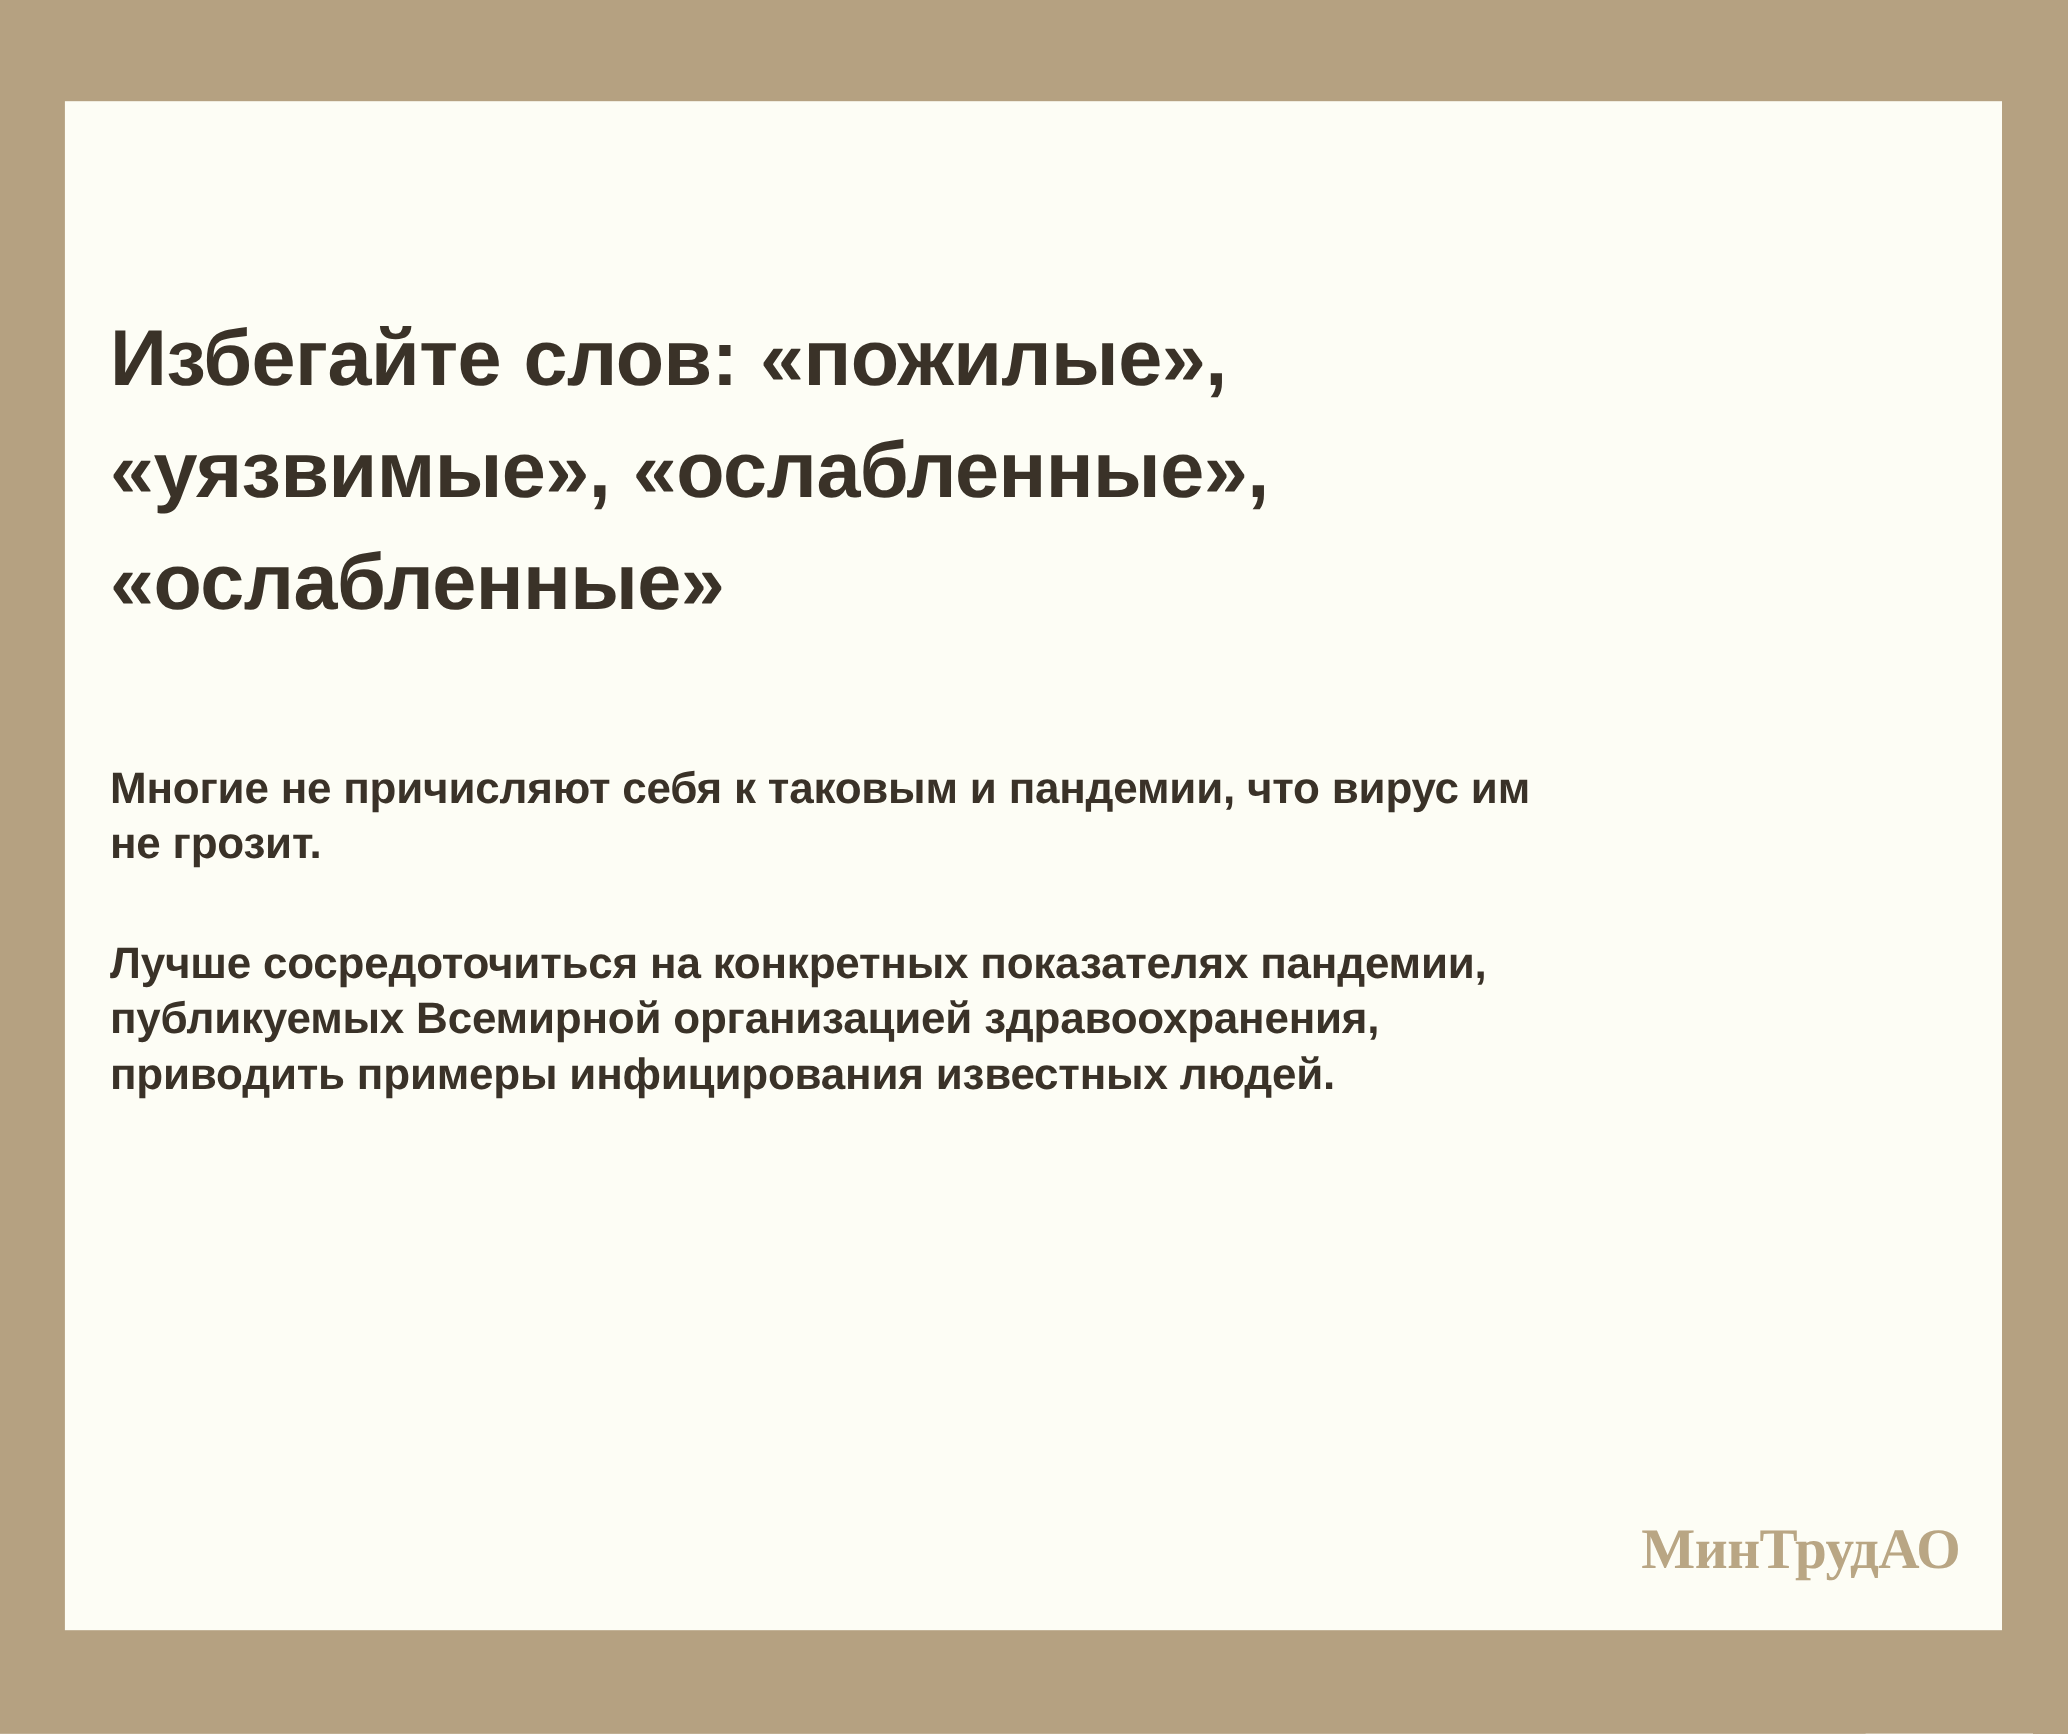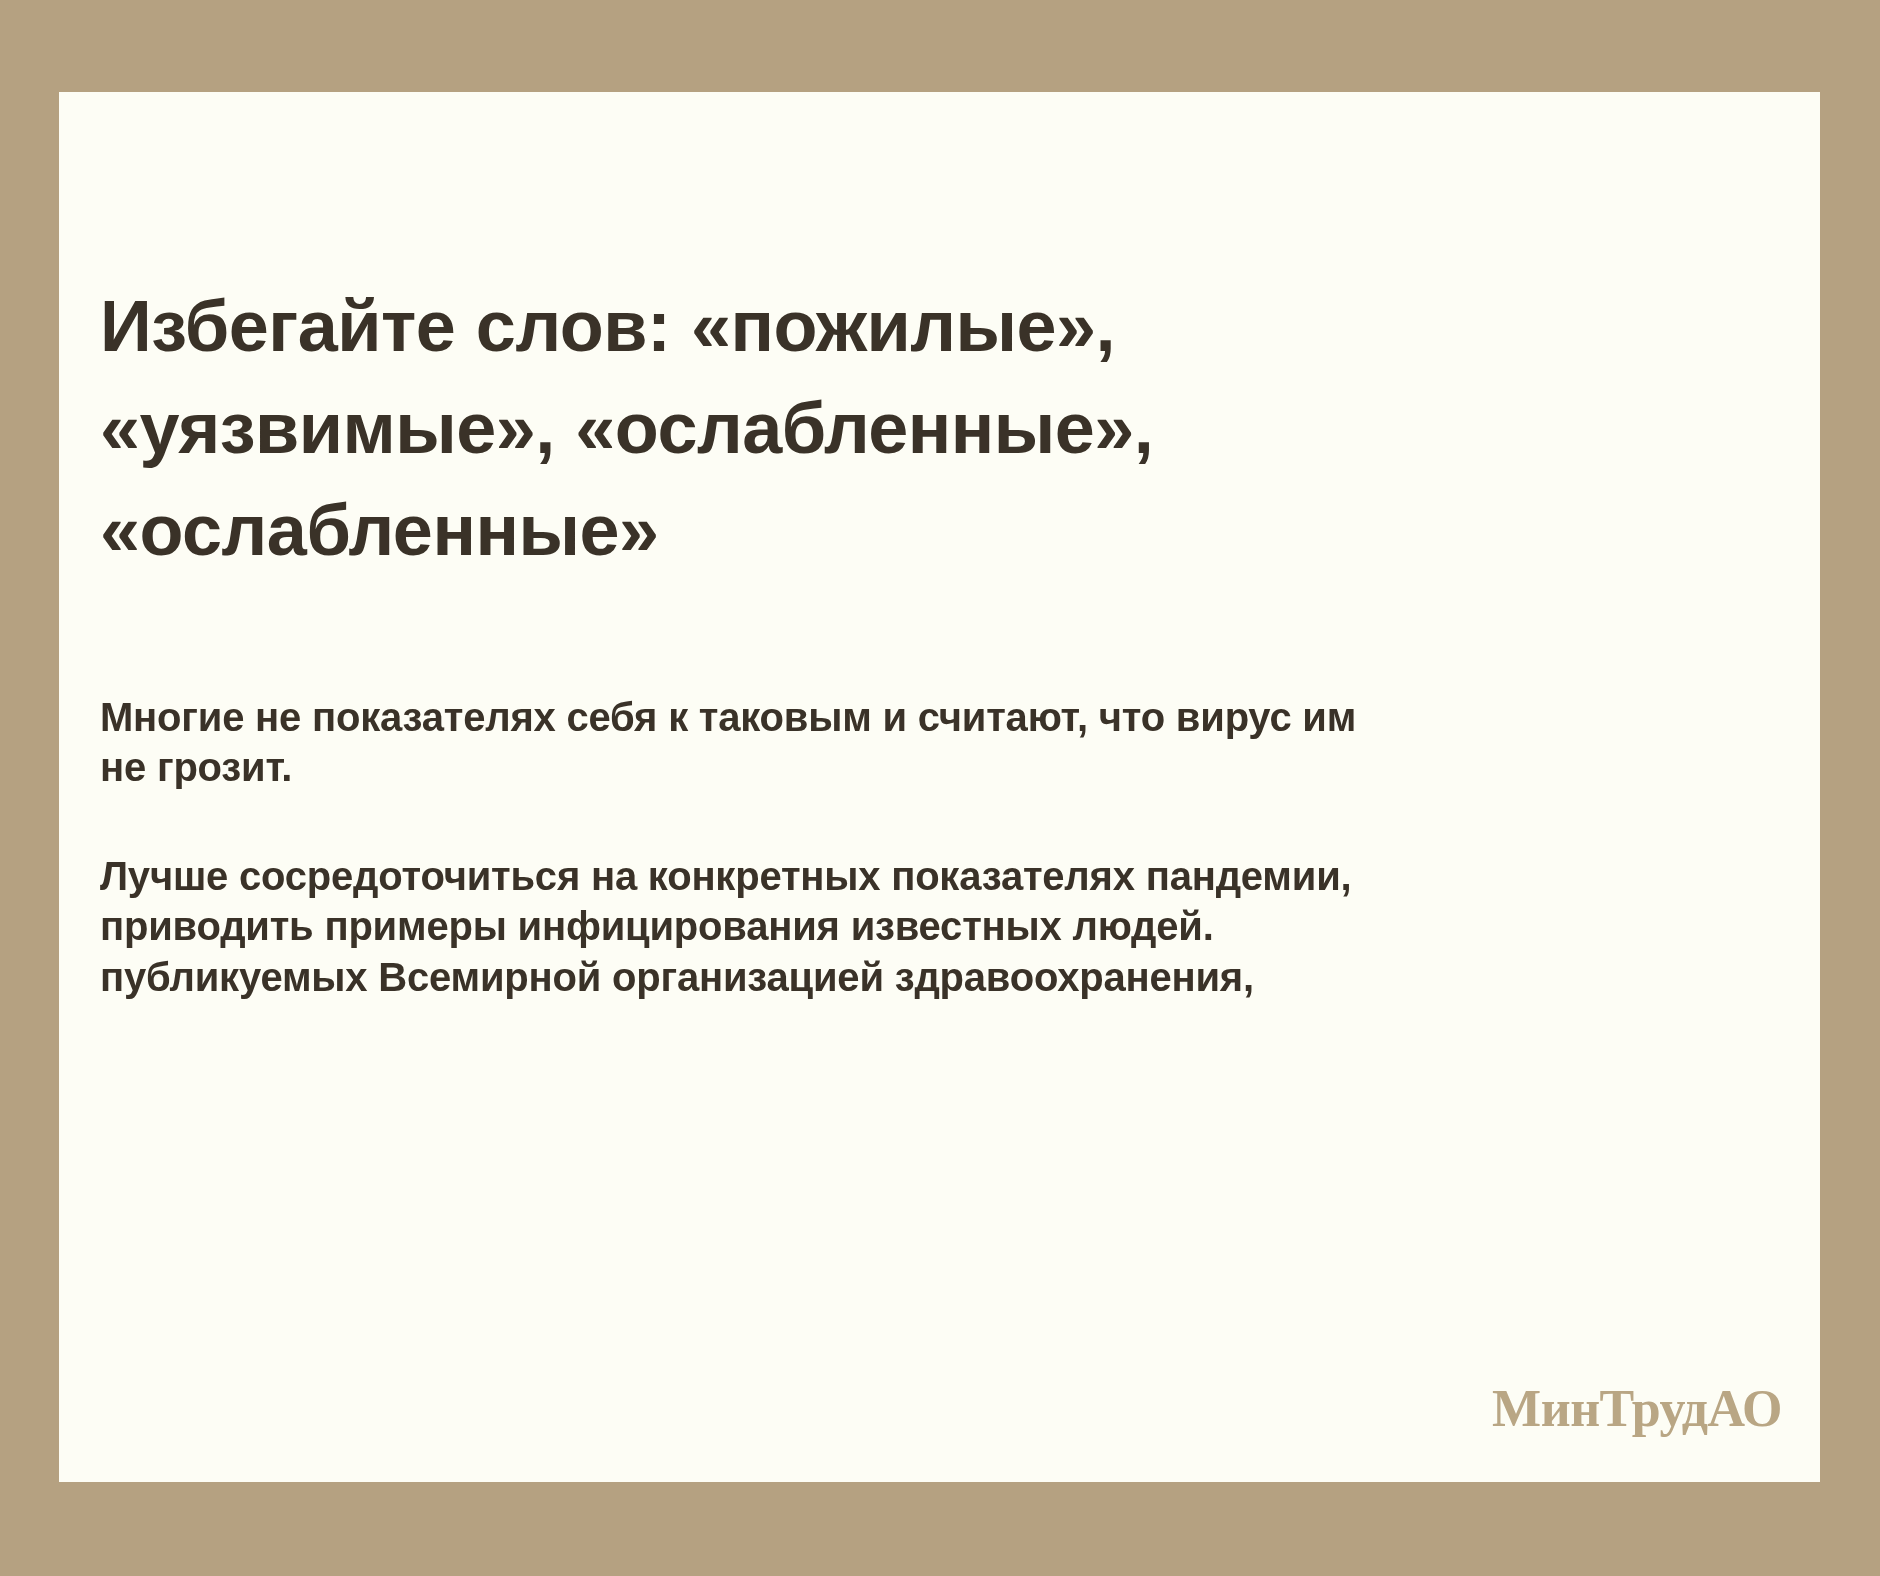--- a/index.html
+++ b/index.html
@@ -115,28 +115,28 @@
 
       <h1 class="headline">
         <span class="hl-line">Избегайте слов: «пожилые»,</span>
         <span class="hl-line">«уязвимые», «ослабленные»,</span>
         <span class="hl-line">«ослабленные»</span>
       </h1>
 
       <div class="body-block">
 
         <p class="para">
-          <span class="ln">Многие не показателях себя к таковым и считают, что вирус им</span>
+          <span class="ln">Многие не причисляют себя к таковым и пандемии, что вирус им</span>
           <span class="ln">не грозит.</span>
         </p>
 
         <p class="para">
           <span class="ln">Лучше сосредоточиться на конкретных показателях пандемии,</span>
+          <span class="ln">публикуемых Всемирной организацией здравоохранения,</span>
           <span class="ln">приводить примеры инфицирования известных людей.</span>
-          <span class="ln">публикуемых Всемирной организацией здравоохранения,</span>
         </p>
 
       </div>
     </div>
 
     <div class="signature">МинТрудАО</div>
   </div>
 
 </div>
 

